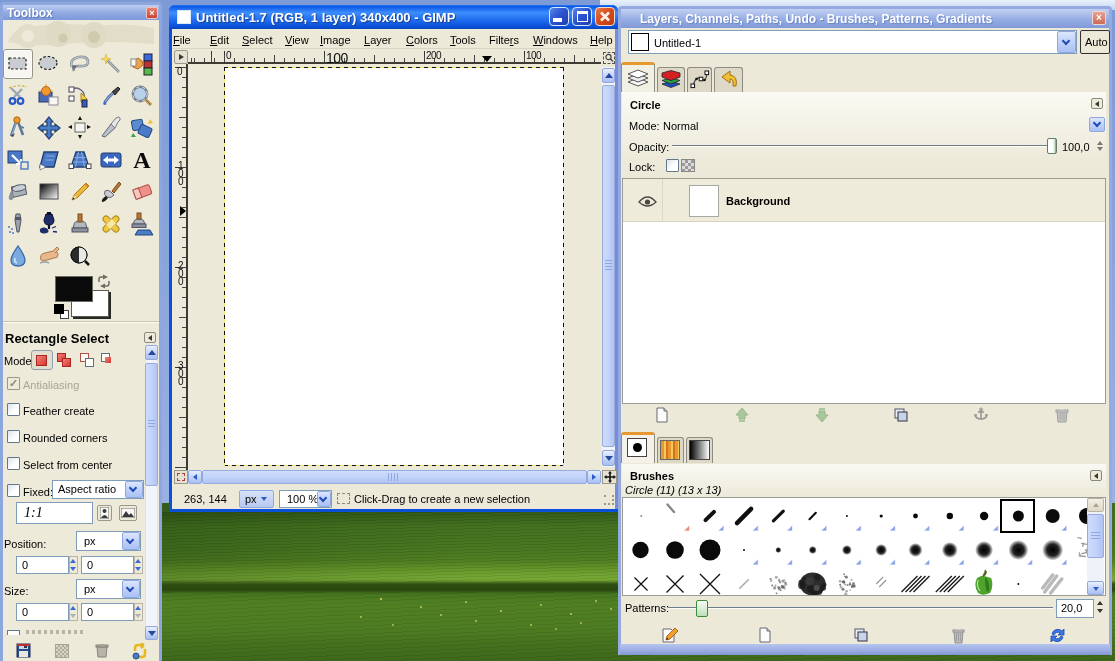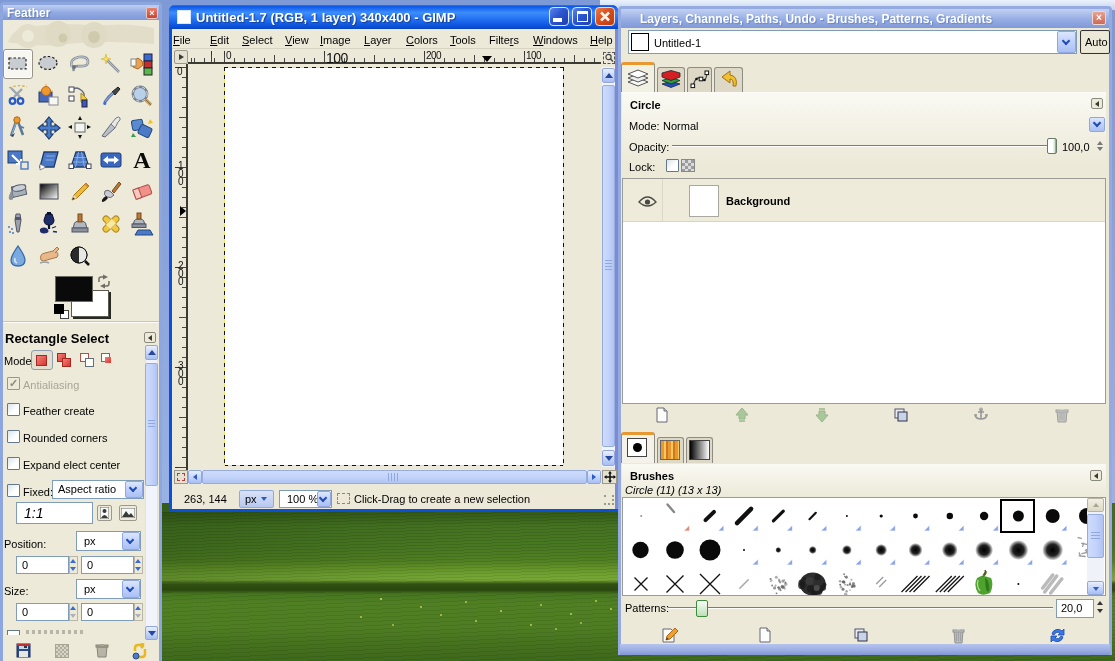--- a/index.html
+++ b/index.html
@@ -20,21 +20,21 @@
 <div class="a" id="grass" style="left:0;top:503px;width:1115px;height:158px;background:
 linear-gradient(180deg,#3E6C1E 0px,#427020 28px,#467521 45px,#4F7D22 58px,#629128 65px,#71A232 72px,#77A736 77px,#2F5011 81px,#2A470F 87px,#43731E 91px,#4E7D22 100px,#4C7A21 125px,#446F1D 140px,#3B651A 158px)"></div>
 <div class="a" style="left:162px;top:512px;width:456px;height:70px;background:repeating-linear-gradient(178deg,rgba(10,30,0,.09) 0 1px,rgba(130,185,50,.05) 1px 3px)"></div>
 <div class="a" style="left:162px;top:503px;width:456px;height:80px;background:linear-gradient(90deg,rgba(15,35,5,.22) 0%,rgba(15,35,5,.06) 45%,rgba(60,110,10,.0) 70%)"></div>
 <div class="a" style="left:162px;top:512px;width:456px;height:14px;background:linear-gradient(180deg,rgba(20,35,5,.30),rgba(20,35,5,0))"></div>
 <div class="a" style="left:162px;top:592px;width:953px;height:69px;background:repeating-linear-gradient(177deg,rgba(10,30,0,.07) 0 1px,rgba(140,190,60,.04) 1px 4px)"></div>
 <div class="a" style="left:380px;top:598px;width:2px;height:2px;background:#DCDC66;border-radius:50%;box-shadow:40px 8px #C2CC52,85px 3px #BECA50,120px 12px #C6D058,160px 6px #BAC84E,190px 15px #C6CC56,215px 2px #C2C850,95px 22px #BAC84E,150px 26px #BECC52,200px 24px #B6C44A,230px 10px #C2CC52,-20px 18px #BAC84E,12px 26px #B6C44A,175px 30px #B2C048,60px 16px #BEC850"></div>
 
 <div class="a" style="left:0;top:2px;width:162px;height:659px;border:3px solid #8DA6DE;border-bottom:none;border-radius:4px 4px 0 0;background:#EDEAD9"></div>
 <div class="a" style="left:3px;top:5px;width:156px;height:15px;background:linear-gradient(180deg,#BFCFF2 0%,#93ABE3 50%,#7E98D8 100%)"></div>
-<div class="lbl bold" style="left:7px;top:6px;font-size:12px;color:#fff;text-shadow:1px 1px 1px #5A74B4">Feather</div>
+<div class="lbl bold" style="left:7px;top:6px;font-size:12px;color:#fff;text-shadow:1px 1px 1px #5A74B4">Toolbox</div>
 <div class="a" style="left:146px;top:7px;width:12px;height:12px;background:linear-gradient(180deg,#E8806C,#C84434);border:1px solid #EEC4BC;border-radius:2px;color:#fff;font-size:9px;font-weight:bold;text-align:center;line-height:10px">×</div>
 
 <svg class="a" style="left:6px;top:20px" width="150" height="30" viewBox="0 0 150 30">
 <path d="M2 22 Q10 4 30 6 Q60 2 90 6 Q120 2 148 8 L148 24 Q100 20 60 24 Q30 28 2 22 Z" fill="#E2DDC9"></path>
 <circle cx="22" cy="16" r="12" fill="#E2DDC9"></circle>
     <circle cx="22" cy="16" r="6" fill="#EDEAD9"></circle>
 <circle cx="52" cy="14" r="13" fill="#DFDAC4"></circle>
     <circle cx="57" cy="18" r="4.5" fill="#CFC9AE"></circle>
 <circle cx="88" cy="15" r="13" fill="#DFDAC4"></circle>
     <circle cx="88" cy="17" r="6" fill="#CFC9AE"></circle>
@@ -259,30 +259,30 @@
 <div class="a" style="left:105px;top:357px;width:6px;height:6px;background:linear-gradient(135deg,#F4807A,#D43830)"></div>
 
 <div class="cb" style="left:7px;top:377px;background:#EDEAD9;border-color:#9A968A"></div>
 <div class="lbl" style="left:9px;top:377px;color:#8E8A7E;font-weight:bold">✓</div>
 <div class="lbl" style="left:23px;top:379px;color:#A9A598">Antialiasing</div>
 <div class="cb" style="left:7px;top:403px"></div>
 <div class="lbl" style="left:23px;top:405px">Feather create</div>
 <div class="cb" style="left:7px;top:430px"></div>
 <div class="lbl" style="left:23px;top:432px">Rounded corners</div>
 <div class="cb" style="left:7px;top:457px"></div>
-<div class="lbl" style="left:23px;top:459px">Expand elect center</div>
+<div class="lbl" style="left:23px;top:459px">Select from center</div>
 <div class="cb" style="left:7px;top:484px"></div>
 <div class="lbl" style="left:23px;top:486px">Fixed:</div>
 <div class="entry" style="left:52px;top:480px;width:92px;height:19px"></div>
 <div class="lbl" style="left:58px;top:483px">Aspect ratio</div>
 <div class="chevbtn" style="left:125px;top:481px;width:18px;height:17px"></div>
 <div class="chev" style="left:130px;top:485px"></div>
 
 <div class="entry" style="left:16px;top:502px;width:77px;height:22px"></div>
-<div class="lbl" style="left:24px;top:505px;font-family:Liberation Sans, sans-serif;font-style:italic;font-size:14px">1:1</div>
+<div class="lbl" style="left:24px;top:505px;font-family:Liberation Serif, serif;font-style:italic;font-size:14px">1:1</div>
 <div class="a" style="left:97px;top:505px;width:15px;height:16px;background:#EDEAD9;border:1px solid #9C988C;border-radius:2px"></div>
 <svg class="a" style="left:100px;top:507px" width="9" height="12" viewBox="0 0 9 12">
     <rect x="0" y="0" width="9" height="12" fill="#F8F8F4" stroke="#666"></rect>
     <circle cx="4.5" cy="4" r="2" fill="#3A3A3A"></circle>
     <path d="M1 11 Q4.5 5 8 11 Z" fill="#3A3A3A"></path>
   </svg>
 <div class="a" style="left:119px;top:505px;width:18px;height:16px;background:#EDEAD9;border:1px solid #9C988C;border-radius:2px"></div>
 <svg class="a" style="left:121px;top:508px" width="14" height="10" viewBox="0 0 14 10">
     <rect x="0" y="0" width="14" height="10" fill="#F8F8F4" stroke="#666"></rect>
     <path d="M1 9 L5 3 L8 7 L10 5 L13 9 Z" fill="#3A3A3A"></path>

